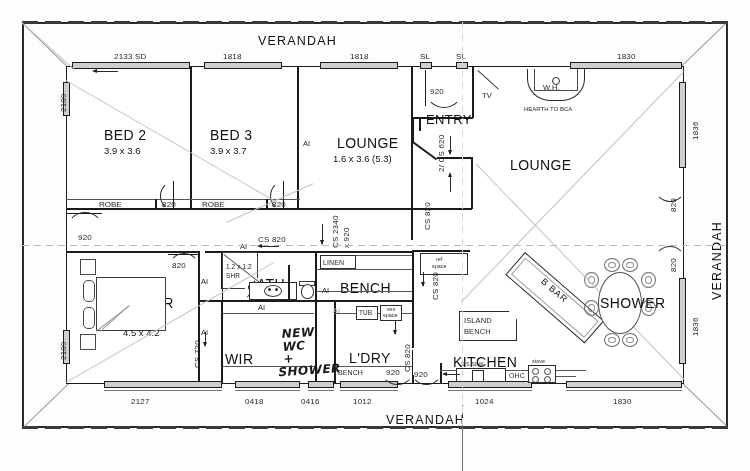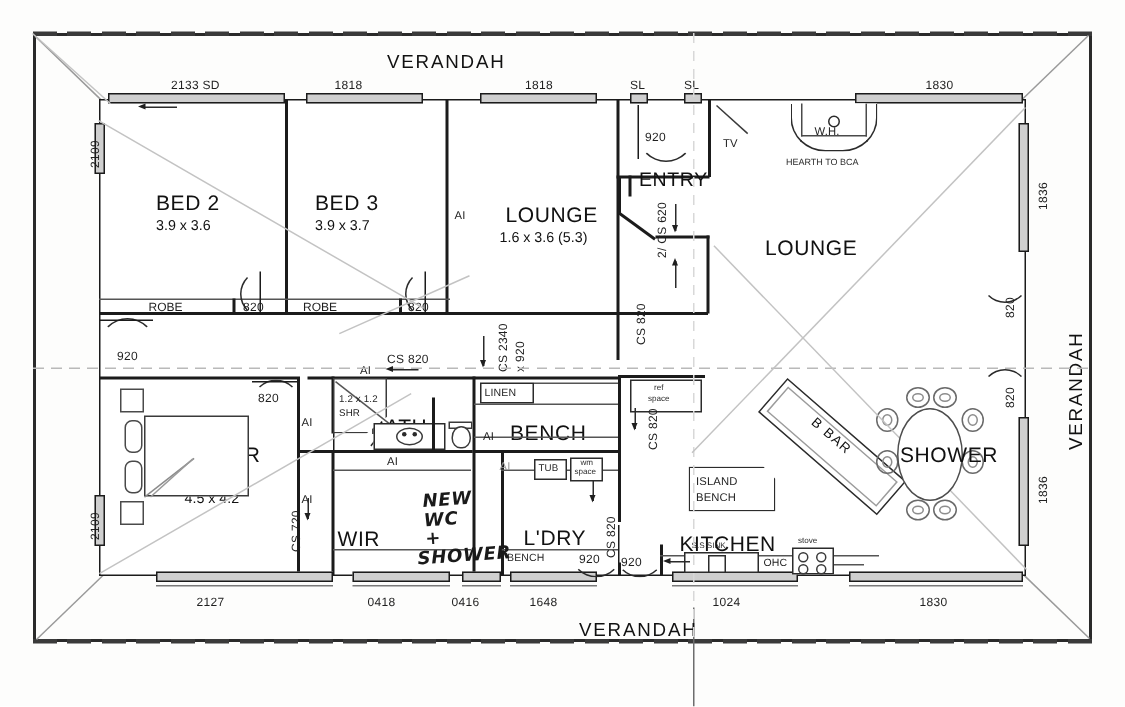--- a/index.html
+++ b/index.html
@@ -388,21 +388,21 @@
   <div class="abs arrowL" style="left:92px;top:69px;"></div>
   <div class="abs t dim" style="left:223px;top:53px;">1818</div>
   <div class="abs t dim" style="left:350px;top:53px;">1818</div>
   <div class="abs t dim" style="left:420px;top:53px;">SL</div>
   <div class="abs t dim" style="left:456px;top:53px;">SL</div>
   <div class="abs t dim" style="left:617px;top:53px;">1830</div>
 
   <div class="abs t dim" style="left:131px;top:398px;">2127</div>
   <div class="abs t dim" style="left:245px;top:398px;">0418</div>
   <div class="abs t dim" style="left:301px;top:398px;">0416</div>
-  <div class="abs t dim" style="left:353px;top:398px;">1648</div>
+  <div class="abs t dim" style="left:353px;top:398px;">1012</div>
   <div class="abs t dim" style="left:475px;top:398px;">1024</div>
   <div class="abs t dim" style="left:613px;top:398px;">1830</div>
 
   <div class="abs" style="left:104px;top:390px;width:118px;height:1px;background:#7a7a7a;"></div>
   <div class="abs" style="left:235px;top:390px;width:65px;height:1px;background:#7a7a7a;"></div>
   <div class="abs" style="left:308px;top:390px;width:26px;height:1px;background:#7a7a7a;"></div>
   <div class="abs" style="left:340px;top:390px;width:58px;height:1px;background:#7a7a7a;"></div>
   <div class="abs" style="left:448px;top:390px;width:84px;height:1px;background:#7a7a7a;"></div>
   <div class="abs" style="left:566px;top:390px;width:116px;height:1px;background:#7a7a7a;"></div>
 

